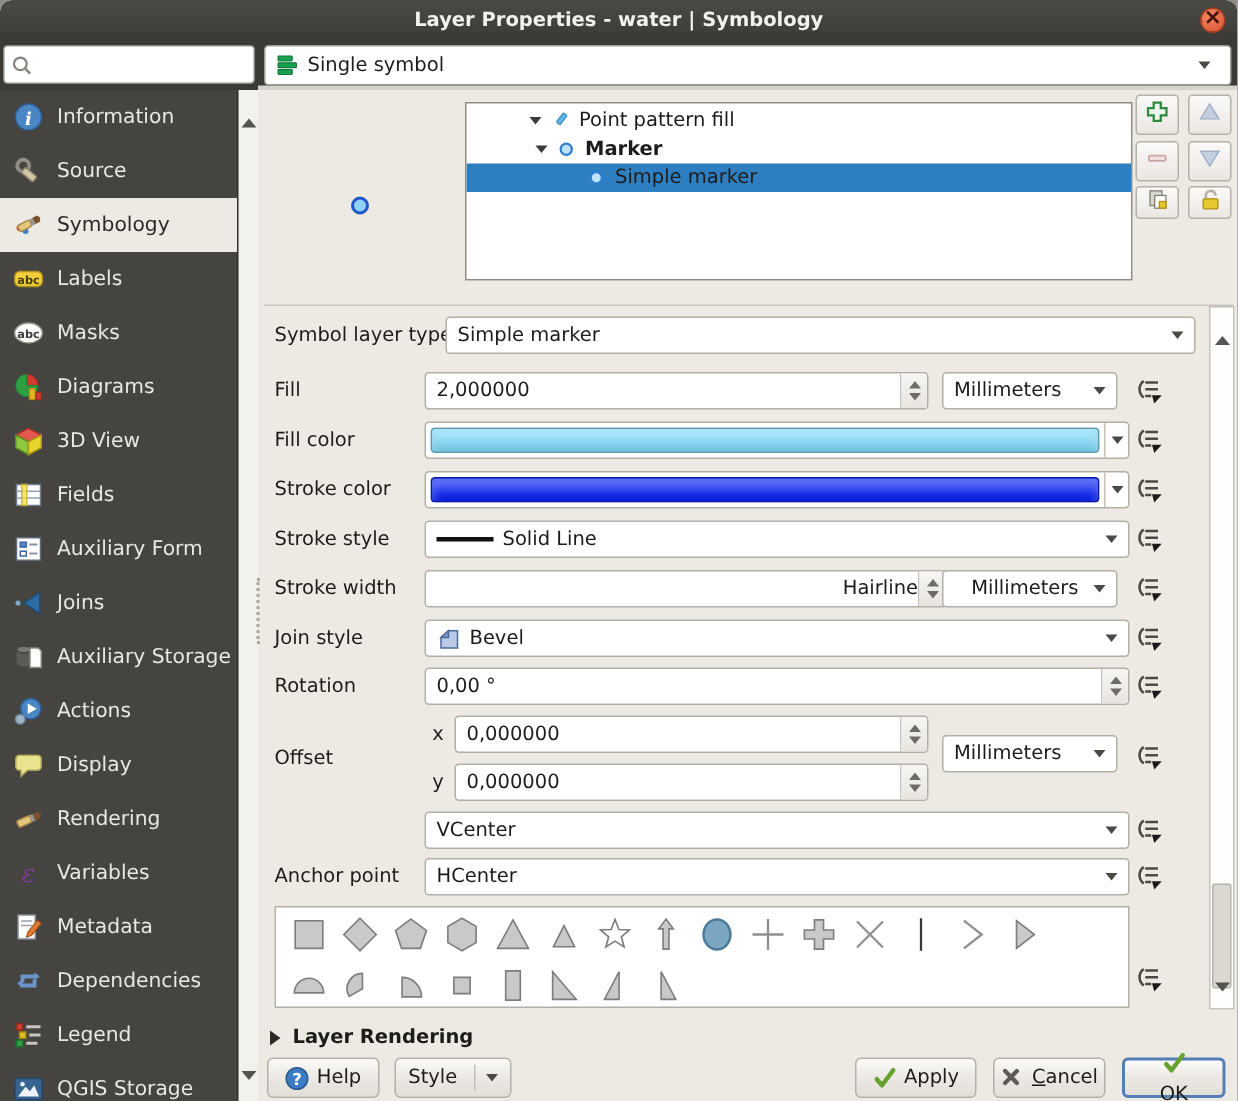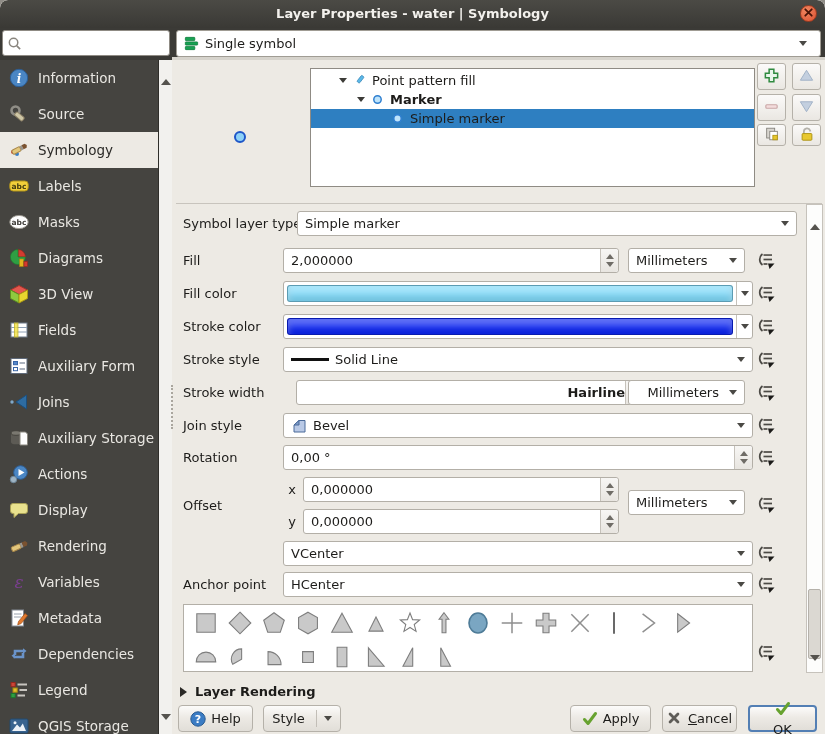--- a/index.html
+++ b/index.html
@@ -333,21 +333,21 @@
     <span class="sb-arrow" style="top:4px;"><span class="tri-up"></span></span>
     <span class="sb-arrow" style="top:660px;"><span class="tri-dn"></span></span>
   </div>
 
   <span class="preview">
     <svg viewBox="0 0 14 14" width="14" height="14">
         <circle cx="7" cy="7" r="5" fill="#8ed2f7" stroke="#1e56c8" stroke-width="2"></circle>
       </svg>
   </span>
   <div class="tree" id="tree-rows">
-      <div class="tree-row" style="padding-left: 28px;">
+      <div class="tree-row" style="padding-left: 42px;">
         <span class="tree-exp"></span>
         <span class="tree-ico">
           <svg viewBox="0 0 14 14" width="13" height="13">
             <g transform="rotate(38 7 7)">
               <rect x="5.3" y="1" width="3.4" height="8.5" rx="1" fill="#5ab8e8" stroke="#3a88b8" stroke-width="0.8"></rect>
             </g>
           </svg>
         </span>
         <span class="tree-label">Point pattern fill</span>
       </div>
@@ -499,21 +499,21 @@
             <line x1="7.5" y1="8.5" x2="16" y2="8.5"></line>
             <line x1="7.5" y1="13" x2="11.5" y2="13"></line>
           </g>
           <path d="M12 12.5 h6.5 l-5 5.5 z" fill="#1b1a18"></path>
         </svg>
       </span>
   </div>
 
   <div class="frow" style="top:380px;text-align:right;">
     <span class="flabel">Stroke width</span>
-    <div class="spin" style="left:296px;width:348px;font-weight:bold;">
+    <div class="spin" style="left:283px;width:348px;">
       <span class="grow">Hairline</span>
       <span class="spin-btns">
           <i class="sp-up"></i>
           <i class="sp-dn"></i>
         </span>
     </div>
     <div class="combo" style="left:628px;width:117px;">
       <span class="grow">Millimeters</span>
       <span class="combo-arrow"></span>
     </div>

